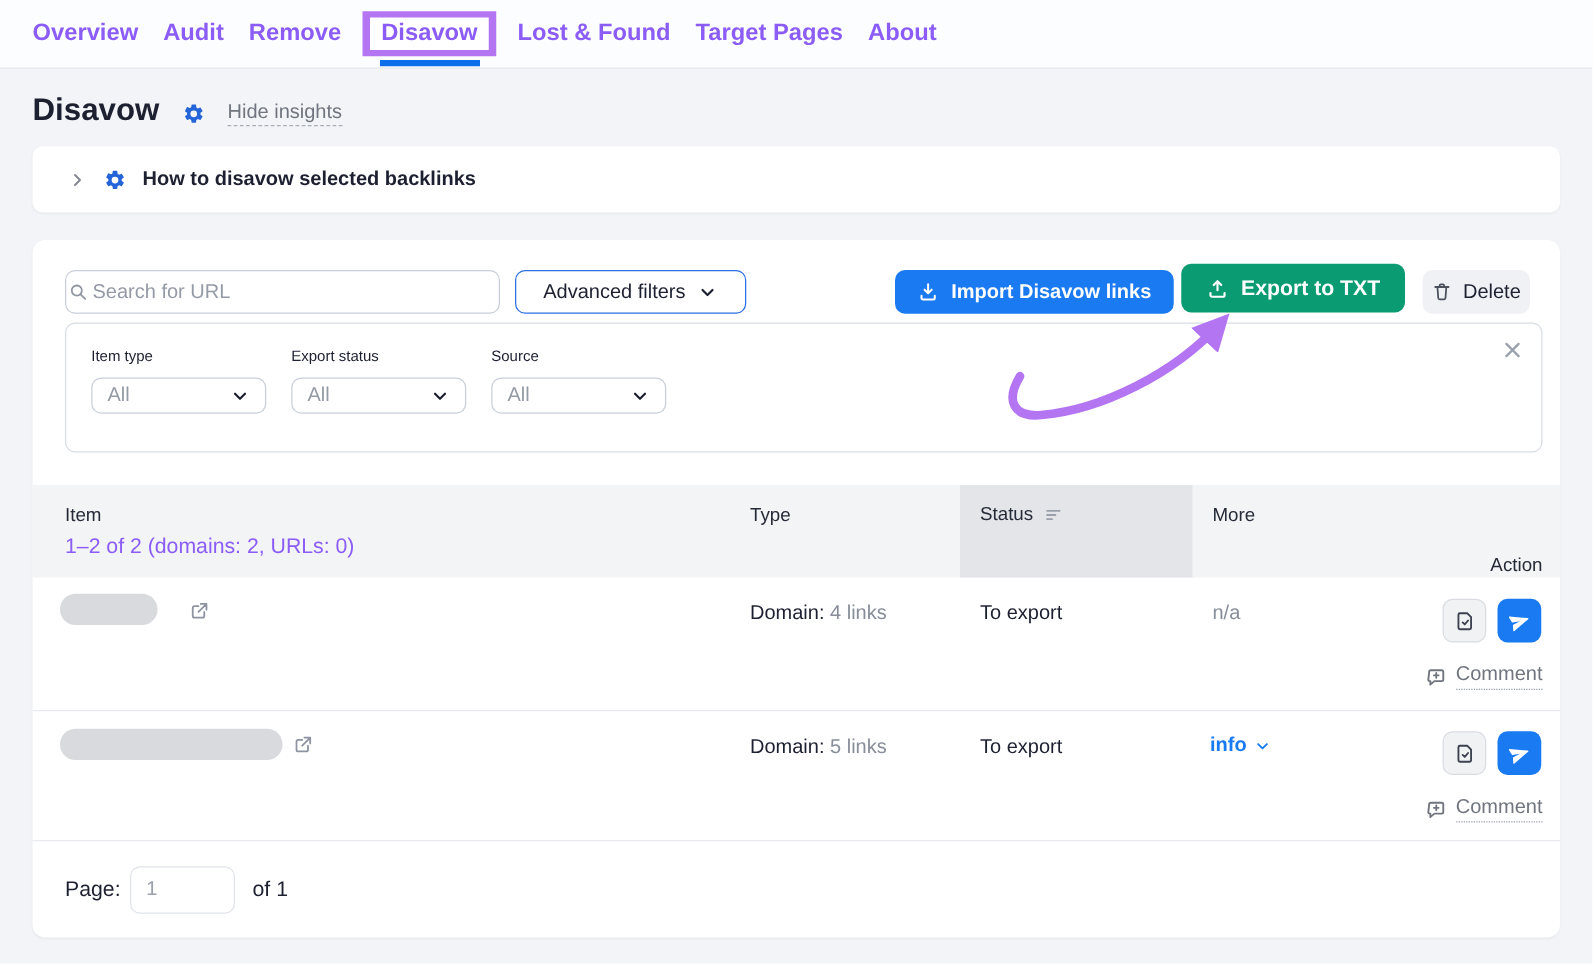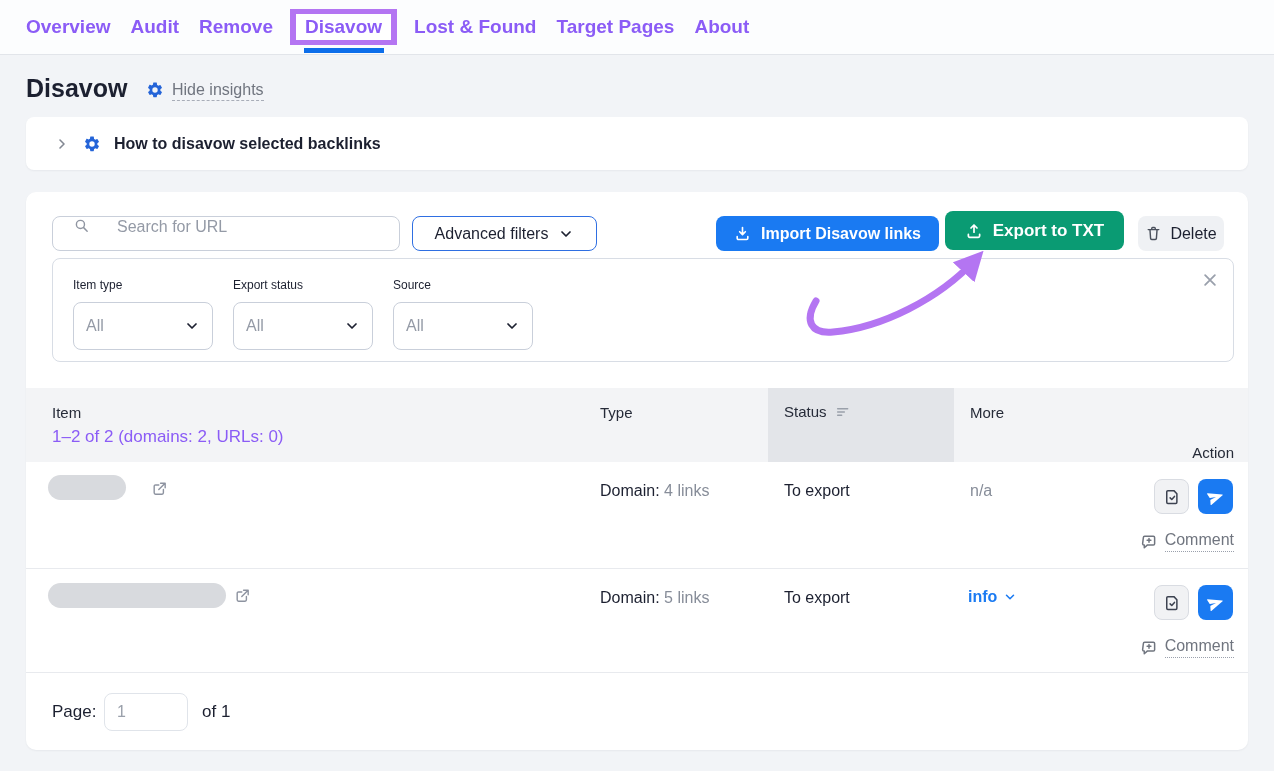--- a/index.html
+++ b/index.html
@@ -15,58 +15,58 @@
           border-bottom:1px solid #e2e5ea;display:flex;align-items:center;gap:20px;
           padding-left:26px;box-sizing:border-box;}
   .tab{font-size:19px;font-weight:700;color:#8b5cf6;cursor:pointer;white-space:nowrap;}
   .hl-box{position:relative;background:#b475f2;padding:5px 6px;margin:0 -3px;}
   .hl-inner{display:block;background:#fff;padding:2px 9px;}
   .tab-underline{position:absolute;left:50%;transform:translateX(-50%);bottom:-8px;
                  width:80px;height:5px;background:#0d6eea;}
 
   
   .page-title{left:26px;top:74px;font-size:25px;font-weight:700;}
-  .insights{left:146px;top:81px;display:flex;gap:8px;cursor:pointer;}
+  .insights{left:146px;top:81px;display:flex;align-items:center;gap:18px;cursor:pointer;}
   .insights .link{font-size:16px;color:#70757f;border-bottom:1px dashed #a8adb8;padding-bottom:1px;}
   .gear-blue{color:#2464d8;}
 
   
   .howto{left:26px;top:117px;width:1222px;height:53px;background:#fff;border-radius:8px;
          display:flex;align-items:center;gap:13px;padding-left:28px;box-sizing:border-box;
          box-shadow:0 1px 2px rgba(24,28,40,.05);cursor:pointer;}
   .howto .txt{font-size:16px;font-weight:700;}
   .chev-gray{color:#838893;}
 
   
   .main-card{left:26px;top:192px;width:1222px;height:558px;background:#fff;border-radius:10px;
              box-shadow:0 1px 2px rgba(24,28,40,.05);}
 
   
   .search-box{left:52px;top:216px;width:348px;height:35px;border:1px solid #c9cfda;border-radius:8px;
-              display:flex;align-items:flex-start;gap:25px;padding-left:20px;box-sizing:border-box;background:#fff;color:#8f95a1;}
+              display:flex;align-items:center;gap:1px;padding-left:1px;box-sizing:border-box;background:#fff;color:#8f95a1;}
   .search-box input{border:0;outline:0;font:16px "Liberation Sans",sans-serif;color:#1c2030;width:280px;background:transparent;}
   .search-box input::placeholder{color:#949aa6;}
   .adv-btn{left:412px;top:216px;width:185px;height:35px;border:1px solid #2f6fe2;border-radius:8px;
            display:flex;align-items:center;justify-content:center;gap:10px;font-size:16px;color:#1c2030;
            background:#fff;box-sizing:border-box;cursor:pointer;}
   .import-btn{left:716px;top:216px;width:223px;height:35px;background:#1a7af2;border-radius:8px;color:#fff;
               font-weight:700;font-size:16px;display:flex;align-items:center;justify-content:center;gap:10px;cursor:pointer;}
   .export-btn{left:945px;top:211px;width:179px;height:39px;background:#0a9b73;border-radius:8px;color:#fff;
               font-weight:700;font-size:17px;display:flex;align-items:center;justify-content:center;gap:10px;cursor:pointer;}
   .delete-btn{left:1138px;top:216px;width:86px;height:35px;background:#eff1f4;border-radius:8px;color:#1c2030;
               font-size:16px;display:flex;align-items:center;justify-content:center;gap:8px;cursor:pointer;}
   .delete-btn .i{color:#4a505c;}
 
   
   .filter-panel{left:52px;top:258px;width:1182px;height:104px;border:1px solid #d8dde5;border-radius:8px;
                 background:#fff;box-sizing:border-box;}
   .fgroup{position:absolute;top:19px;}
   .fg1{left:20px}.fg2{left:180px}.fg3{left:340px}
   .flabel{font-size:12px;color:#1c2030;margin-bottom:10px;}
-  .fselect{width:140px;height:48px;border:1px solid #c9cfda;border-radius:8px;display:flex;align-items:center;
+  .fselect{width:140px;height:29px;border:1px solid #c9cfda;border-radius:8px;display:flex;align-items:center;
            justify-content:space-between;padding:0 12px;box-sizing:border-box;color:#949aa6;font-size:16px;
            cursor:pointer;background:#fff;}
   .fselect .i{color:#1c2030;}
   .close-x{position:absolute;top:12px;right:14px;color:#9aa0ac;cursor:pointer;}
 
   
   .arrow-svg{left:795px;top:233px;width:212px;height:112px;pointer-events:none;}
 
   
   .thead{left:26px;top:388px;width:1222px;height:74px;background:#f3f4f6;}

